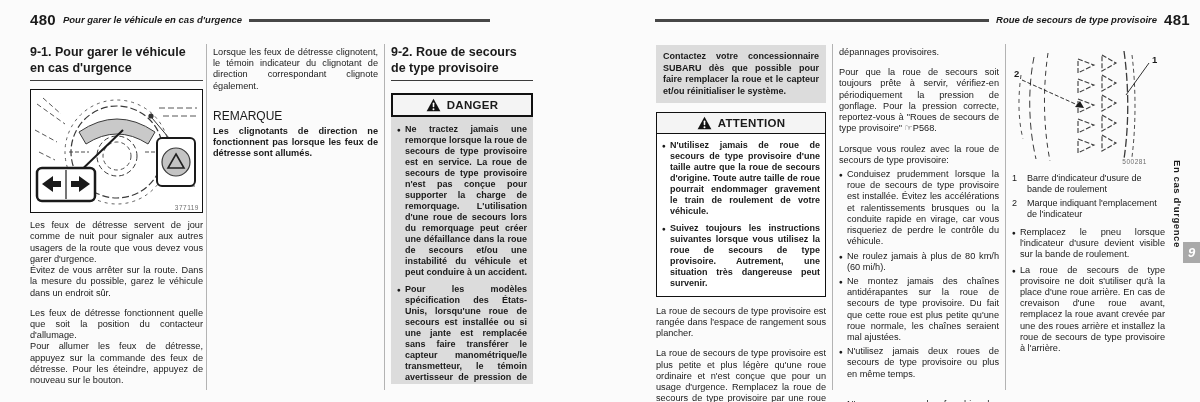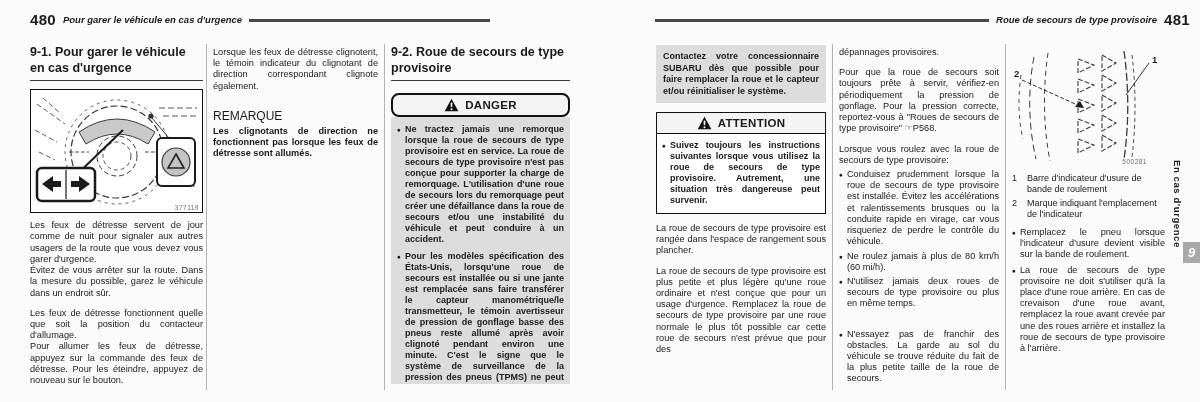--- a/index.html
+++ b/index.html
@@ -107,23 +107,23 @@
     <p class="bt">Pour allumer les feux de détresse, appuyez sur la commande des feux de détresse. Pour les éteindre, appuyez de nouveau sur le bouton.</p>
   </div>
 </div>
 
 <div class="abs" style="left:213px;top:47px;width:165px;">
   <p class="bt">Lorsque les feux de détresse clignotent, le témoin indicateur du clignotant de direction correspondant clignote également.</p>
   <div class="note-h">REMARQUE</div>
   <p class="bt bold">Les clignotants de direction ne fonctionnent pas lorsque les feux de détresse sont allumés.</p>
 </div>
 
-<div class="abs" style="left:391px;top:45px;width:179px;">
+<div class="abs" style="left:391px;top:45px;width:142px;">
   <div class="sec-title">9-2. Roue de secours de type provisoire</div>
-  <div class="warn-h" style="margin-top:12px;border-radius:8px;">
+  <div class="warn-h" style="margin-top:12px;">
     <svg width="15" height="14" viewBox="0 0 24 22">
       <path d="M12 1 L23 21 H1 Z" fill="#111"></path>
       <rect x="10.7" y="7" width="2.6" height="7.5" rx="1.2" fill="#fff"></rect>
       <circle cx="12" cy="17.6" r="1.6" fill="#fff"></circle>
     </svg>
     <span>DANGER</span>
   </div>
   <div class="danger-body" style="height:252px;overflow:hidden;">
     <div class="bullet bold">
       <span class="bmark">●</span>
@@ -152,20 +152,24 @@
       <svg width="15" height="14" viewBox="0 0 24 22">
         <path d="M12 1 L23 21 H1 Z" fill="#111"></path>
         <rect x="10.7" y="7" width="2.6" height="7.5" rx="1.2" fill="#fff"></rect>
         <circle cx="12" cy="17.6" r="1.6" fill="#fff"></circle>
       </svg>
       <span>ATTENTION</span>
     </div>
     <div class="att-body">
       <div class="bullet bold">
         <span class="bmark">●</span>
+        <span>N'utilisez jamais de roue de secours de type provisoire d'une taille autre que la roue de secours d'origine. Toute autre taille de roue pourrait endommager gravement le train de roulement de votre véhicule.</span>
+      </div>
+      <div class="bullet bold">
+        <span class="bmark">●</span>
         <span>Suivez toujours les instructions suivantes lorsque vous utilisez la roue de secours de type provisoire. Autrement, une situation très dangereuse peut survenir.</span>
       </div>
     </div>
   </div>
   <div style="margin-top:9px;">
     <p class="bt gap">La roue de secours de type provisoire est rangée dans l'espace de rangement sous plancher.</p>
     <p class="bt">La roue de secours de type provisoire est plus petite et plus légère qu'une roue ordinaire et n'est conçue que pour un usage d'urgence. Remplacez la roue de secours de type provisoire par une roue normale le plus tôt possible car cette roue de secours n'est prévue que pour des</p>
   </div>
 </div>
 
@@ -173,20 +177,24 @@
   <p class="bt gap">dépannages provisoires.</p>
   <p class="bt gap">Pour que la roue de secours soit toujours prête à servir, vérifiez-en périodiquement la pression de gonflage. Pour la pression correcte, reportez-vous à "Roues de secours de type provisoire" ☞P568.</p>
   <p class="bt" style="margin-bottom:3px;">Lorsque vous roulez avec la roue de secours de type provisoire:</p>
   <div class="bullet" style="font-size:9.2px;margin-bottom:3px;">
     <span class="bmark">●</span>
     <span>Conduisez prudemment lorsque la roue de secours de type provisoire est installée. Évitez les accélérations et ralentissements brusques ou la conduite rapide en virage, car vous risqueriez de perdre le contrôle du véhicule.</span>
   </div>
   <div class="bullet" style="font-size:9.2px;margin-bottom:3px;">
     <span class="bmark">●</span>
     <span>Ne roulez jamais à plus de 80 km/h (60 mi/h).</span>
+  </div>
+  <div class="bullet" style="font-size:9.2px;margin-bottom:3px;">
+    <span class="bmark">●</span>
+    <span>Ne montez jamais des chaînes antidérapantes sur la roue de secours de type provisoire. Du fait que cette roue est plus petite qu'une roue normale, les chaînes seraient mal ajustées.</span>
   </div>
   <div class="bullet" style="font-size:9.2px;margin-bottom:19px;">
     <span class="bmark">●</span>
     <span>N'utilisez jamais deux roues de secours de type provisoire ou plus en même temps.</span>
   </div>
   <div class="bullet" style="font-size:9.2px;">
     <span class="bmark">●</span>
     <span>N'essayez pas de franchir des obstacles. La garde au sol du véhicule se trouve réduite du fait de la plus petite taille de la roue de secours.</span>
   </div>
 </div>

